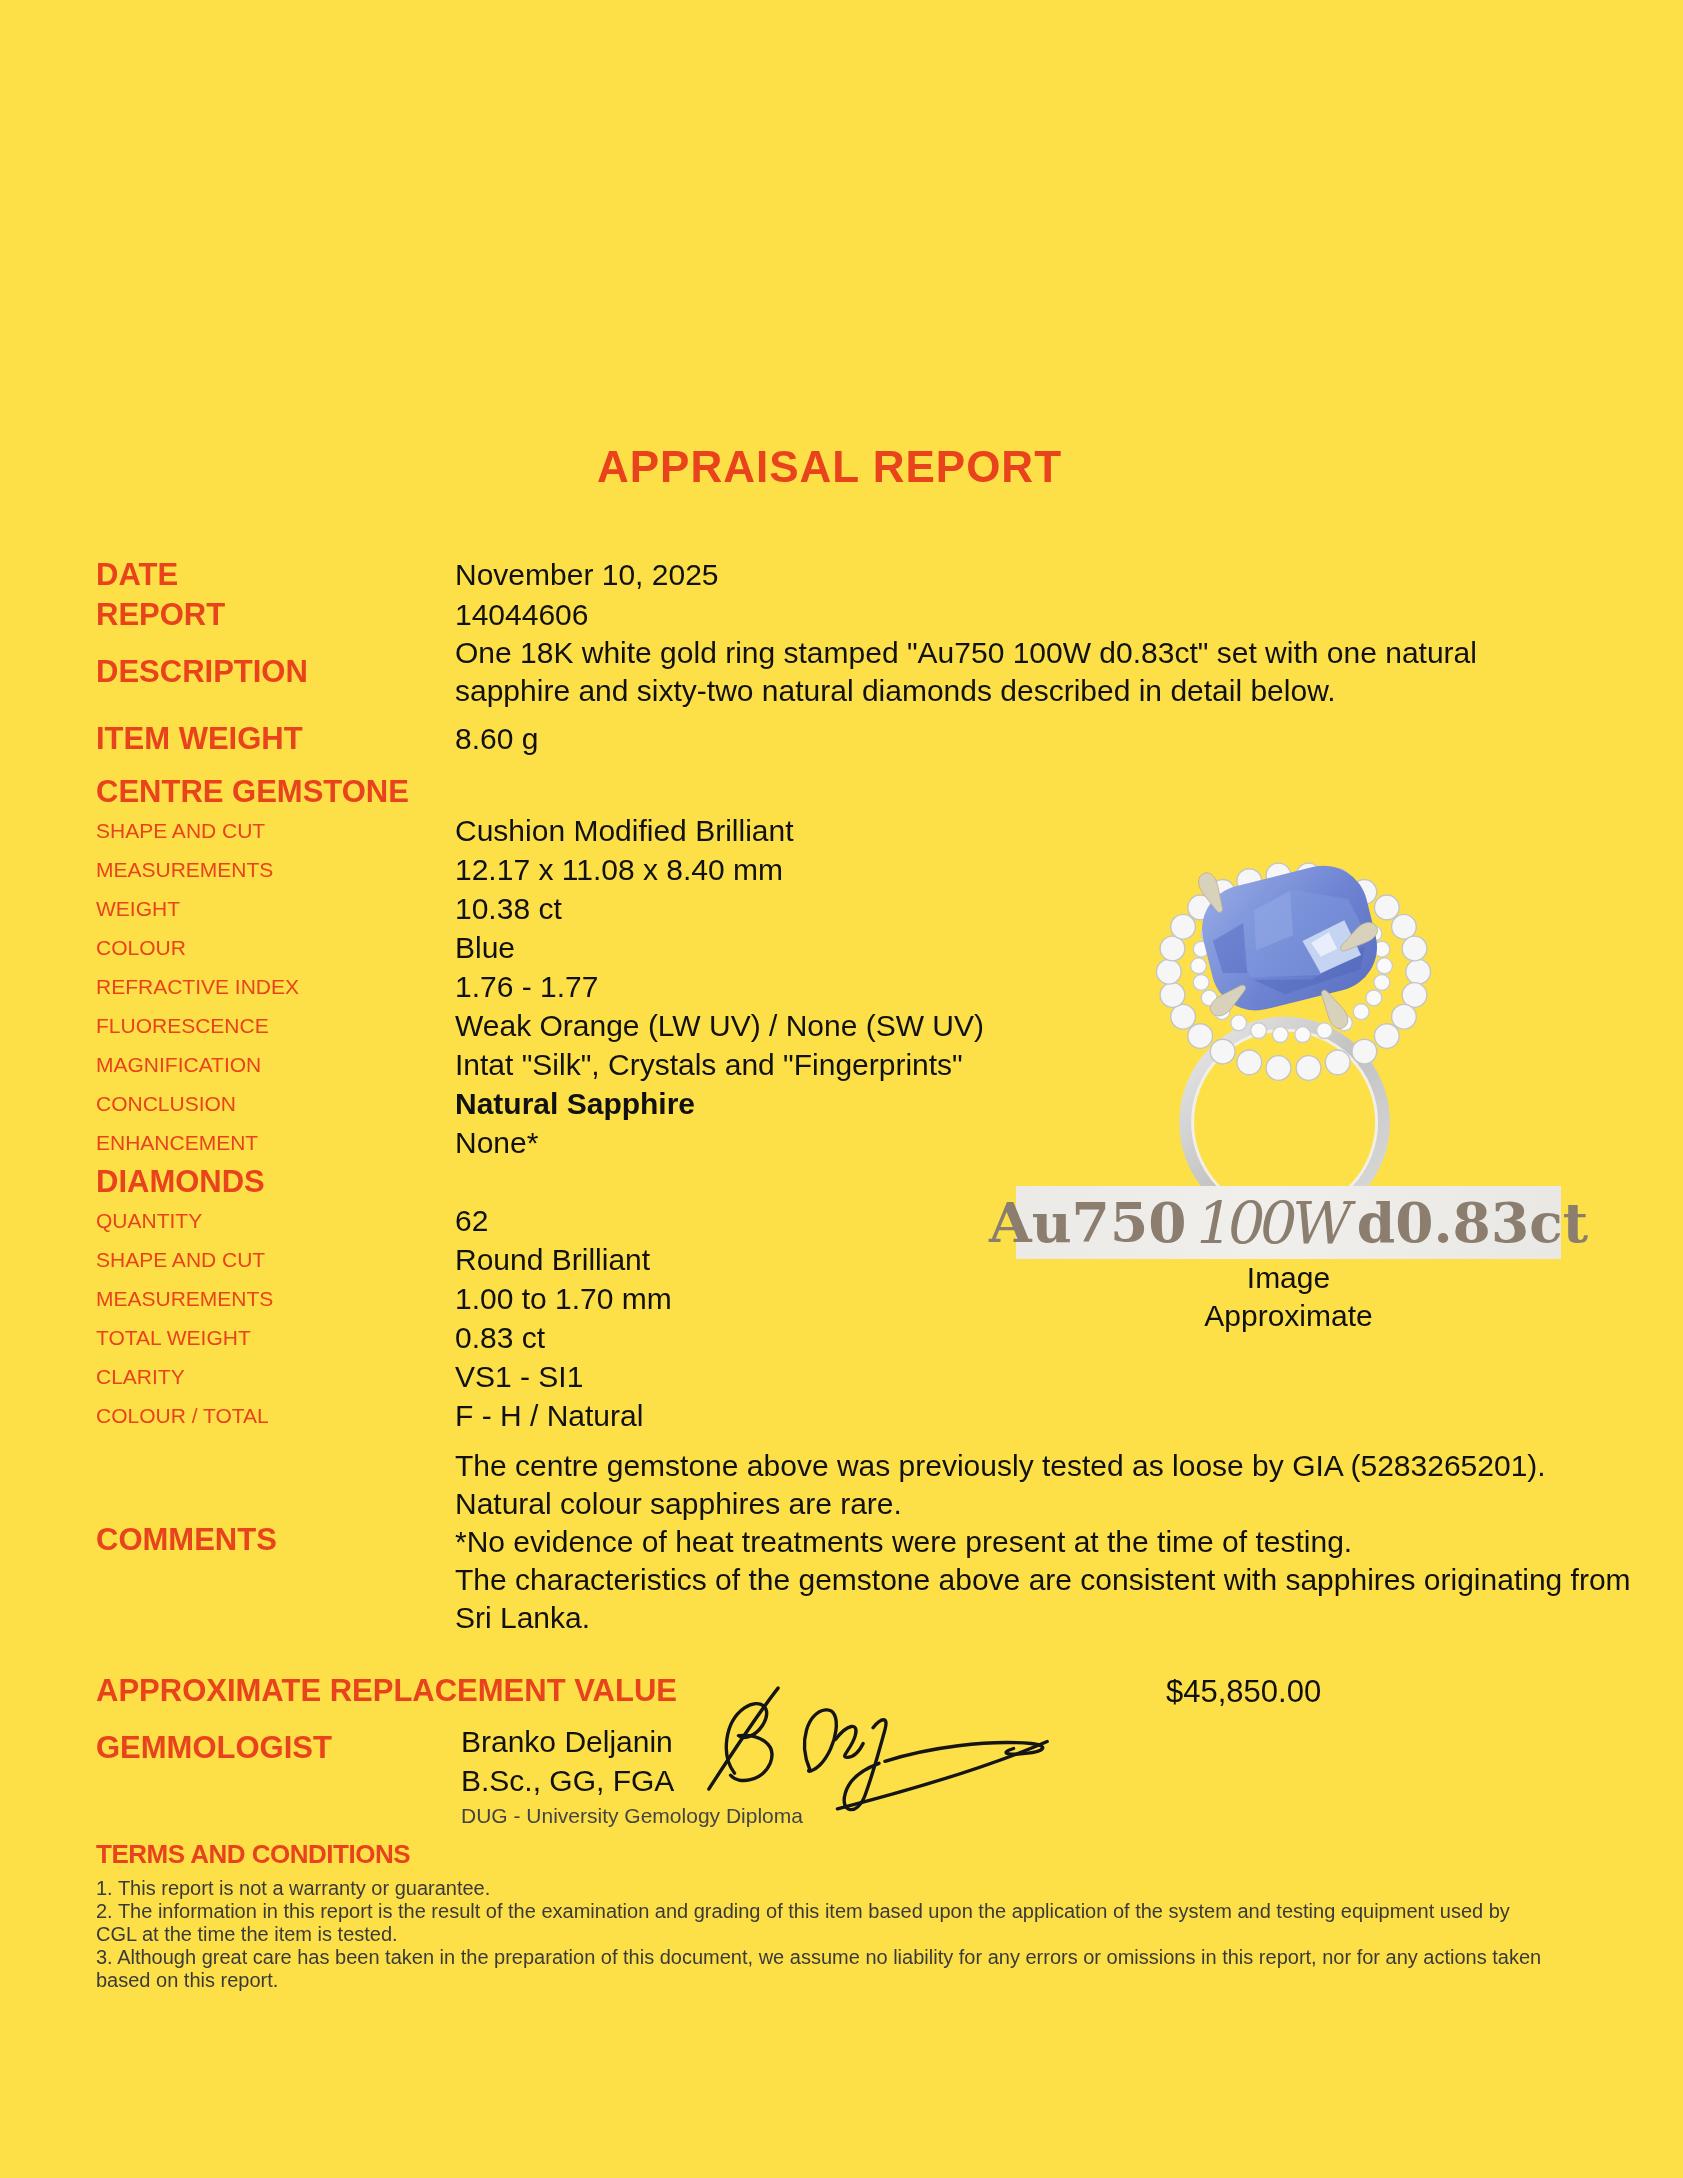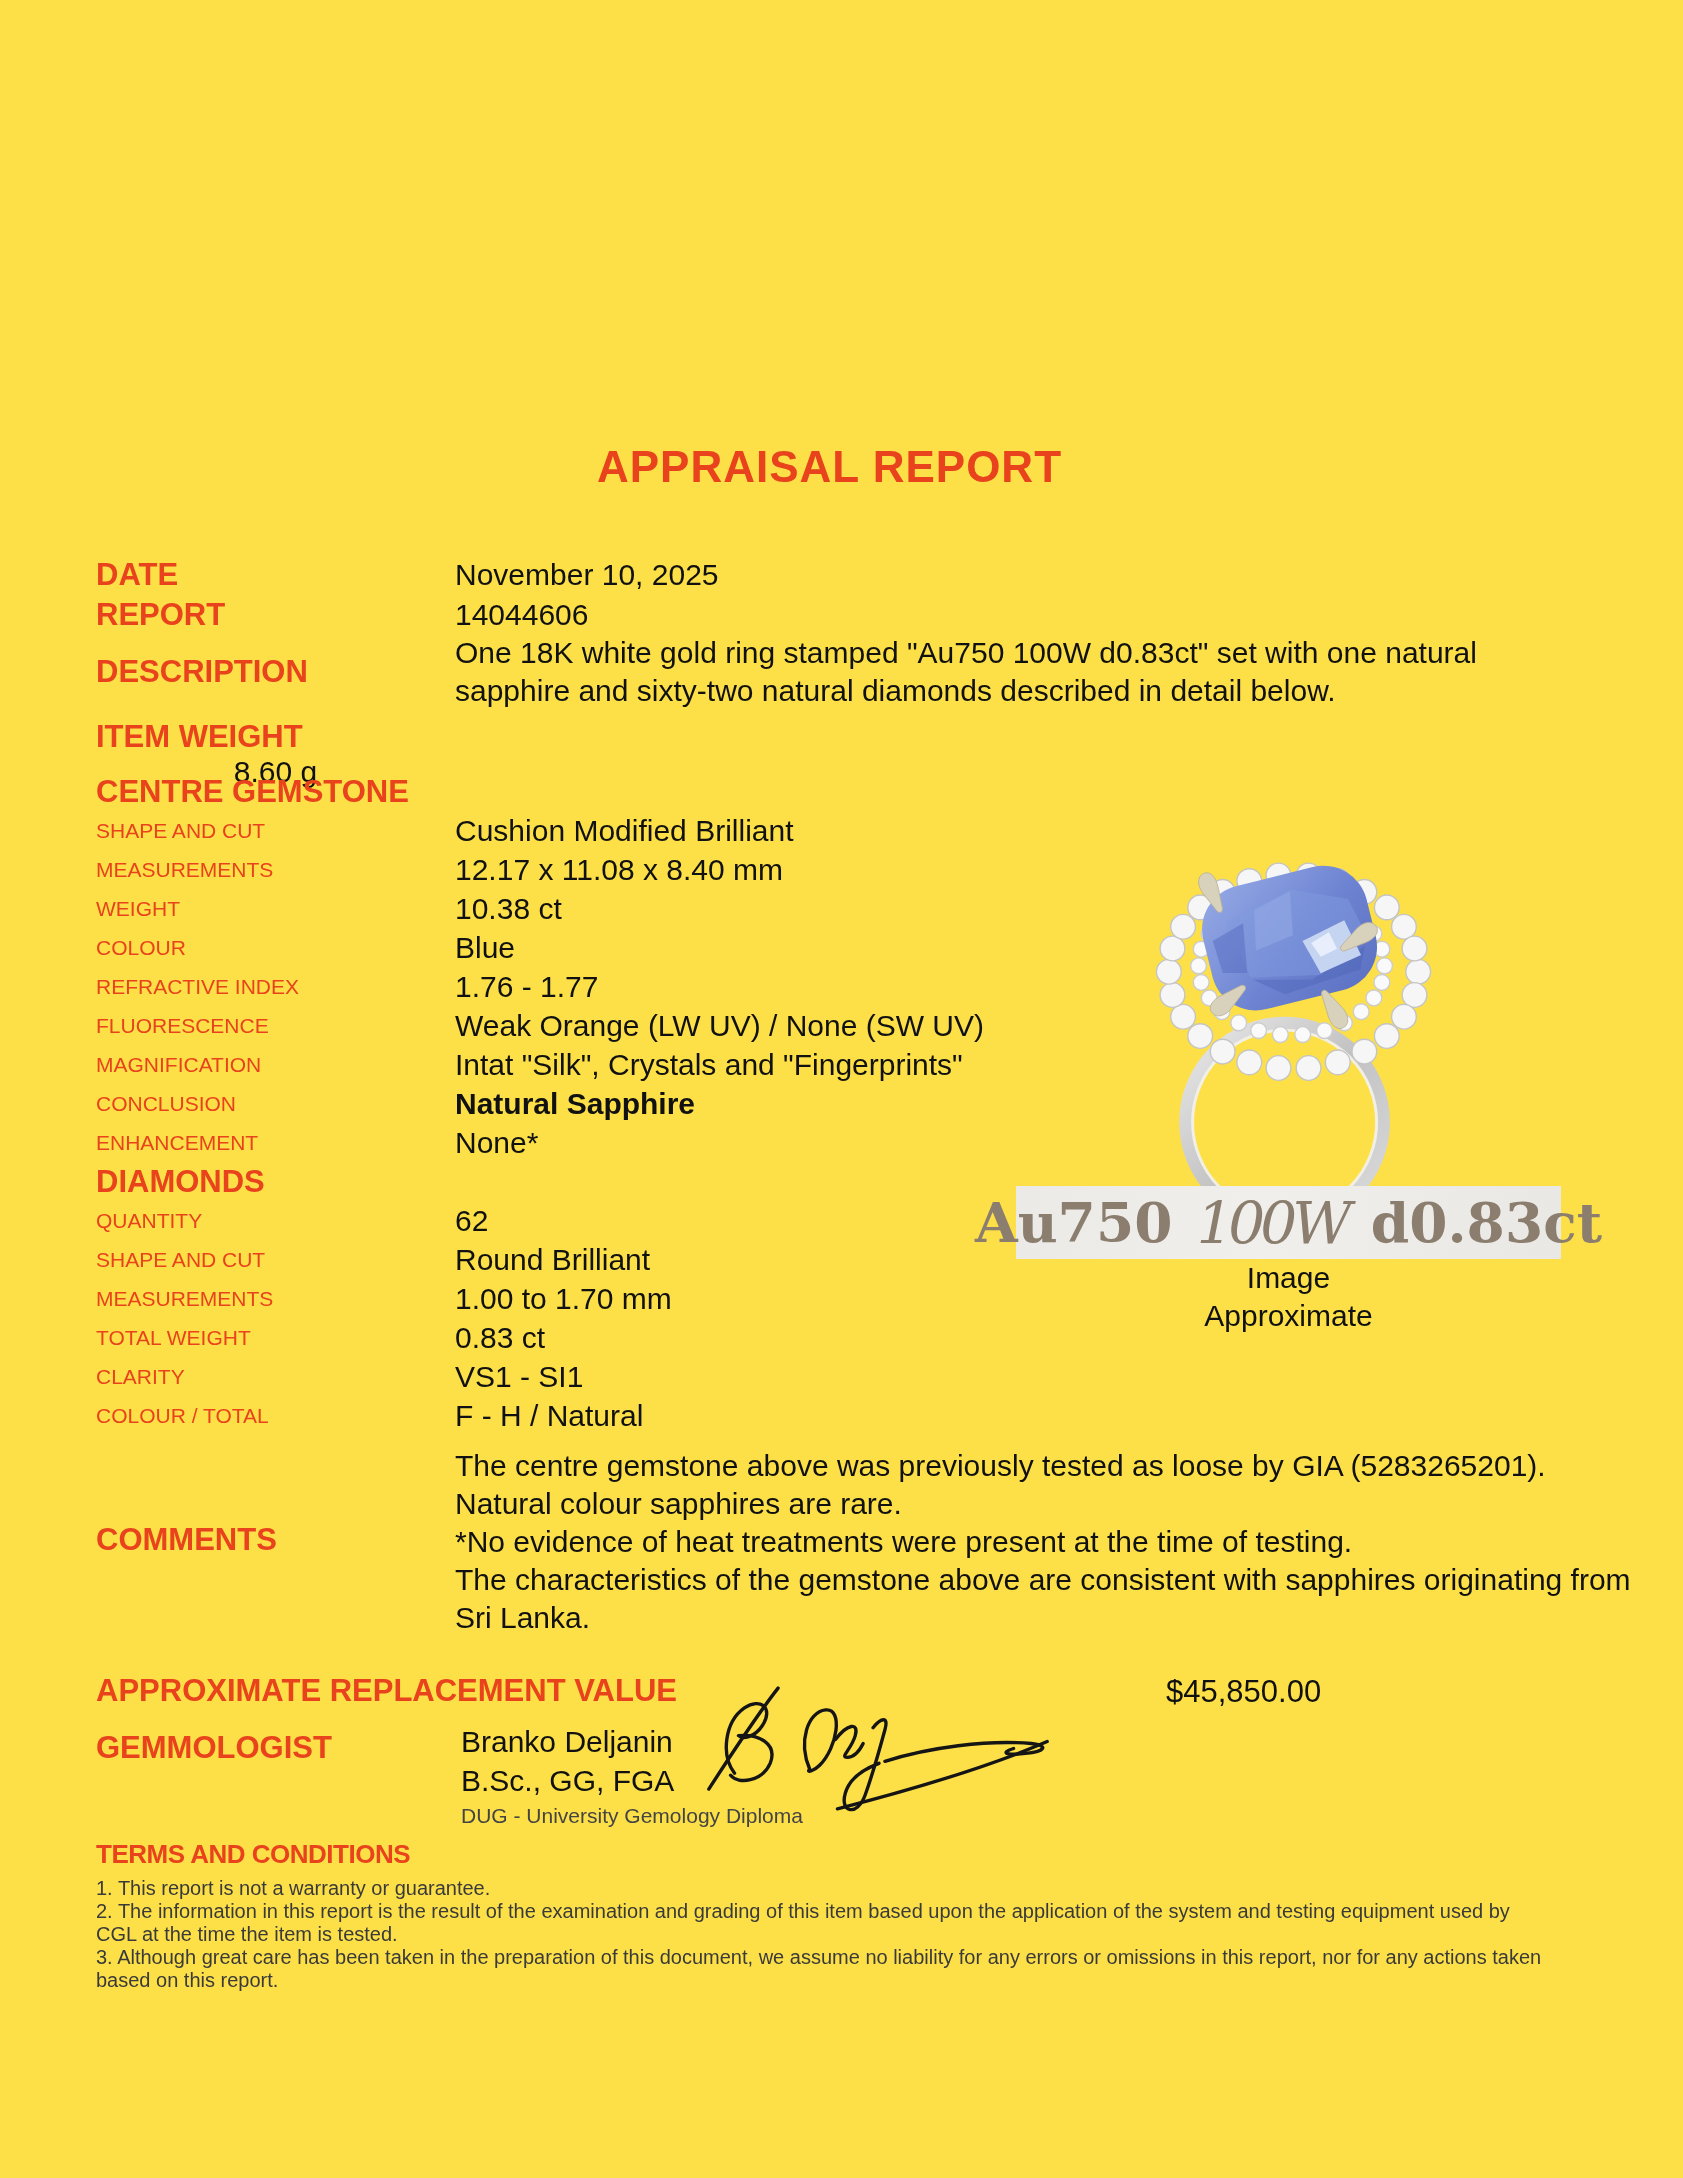--- a/index.html
+++ b/index.html
@@ -26,21 +26,21 @@
   .gm-name{position:absolute;left:461px;top:1725px;font-size:30px;}
   .gm-cred{position:absolute;left:461px;top:1764px;font-size:30px;}
   .gm-diploma{position:absolute;left:461px;top:1804px;font-size:21px;color:#444;}
   .sig{position:absolute;left:691px;top:1678px;}
   .tc-header{position:absolute;left:96px;top:1839px;font-size:26px;font-weight:700;
              letter-spacing:-0.5px;color:var(--accent);}
   .terms{position:absolute;left:96px;top:1877px;width:1455px;font-size:20px;
          line-height:23px;color:#3a3a3a;}
   .ring-svg{position:absolute;left:1153px;top:853px;}
   .stamp{position:absolute;left:1016px;top:1186px;width:545px;height:73px;
-         display:flex;align-items:center;justify-content:center;gap:24px;
+         display:flex;align-items:center;justify-content:center;gap:10px;
          background:linear-gradient(90deg,#eceae6 0%,#f0efec 45%,#eae8e4 100%);}
   .stamp span{font-family:"DejaVu Serif",serif;color:#8b7e6f;}
   .stamp .s0{font-size:55px;font-weight:700;}
   .stamp .s1{font-size:58px;font-style:italic;letter-spacing:-5px;}
   .stamp .s2{font-size:55px;font-weight:700;}
   .caption{position:absolute;left:1016px;top:1259px;width:545px;text-align:center;
            font-size:30px;line-height:38px;color:#111;}
 </style>
 </head>
 <body>
@@ -54,21 +54,21 @@
     <div class="val">November 10, 2025</div>
   </div>
   <div class="frow" style="top:595px;height:40px;">
     <div class="lcol hdr">REPORT</div>
     <div class="val">14044606</div>
   </div>
   <div class="frow" style="top:634px;">
     <div class="lcol hdr">DESCRIPTION</div>
     <div class="val desc-val">One 18K white gold ring stamped "Au750 100W d0.83ct" set with one natural sapphire and sixty-two natural diamonds described in detail below.</div>
   </div>
-  <div class="frow" style="top:719px;height:40px;flex-direction:column;">
+  <div class="frow" style="top:719px;height:40px;">
     <div class="lcol hdr">ITEM WEIGHT</div>
     <div class="val">8.60 g</div>
   </div>
 
   <div class="dlines" id="detail-rows">
       <div class="dline">
         <div class="hdr">CENTRE GEMSTONE</div>
       </div>
       <div class="dline">
         <div class="lab">SHAPE AND CUT</div>

